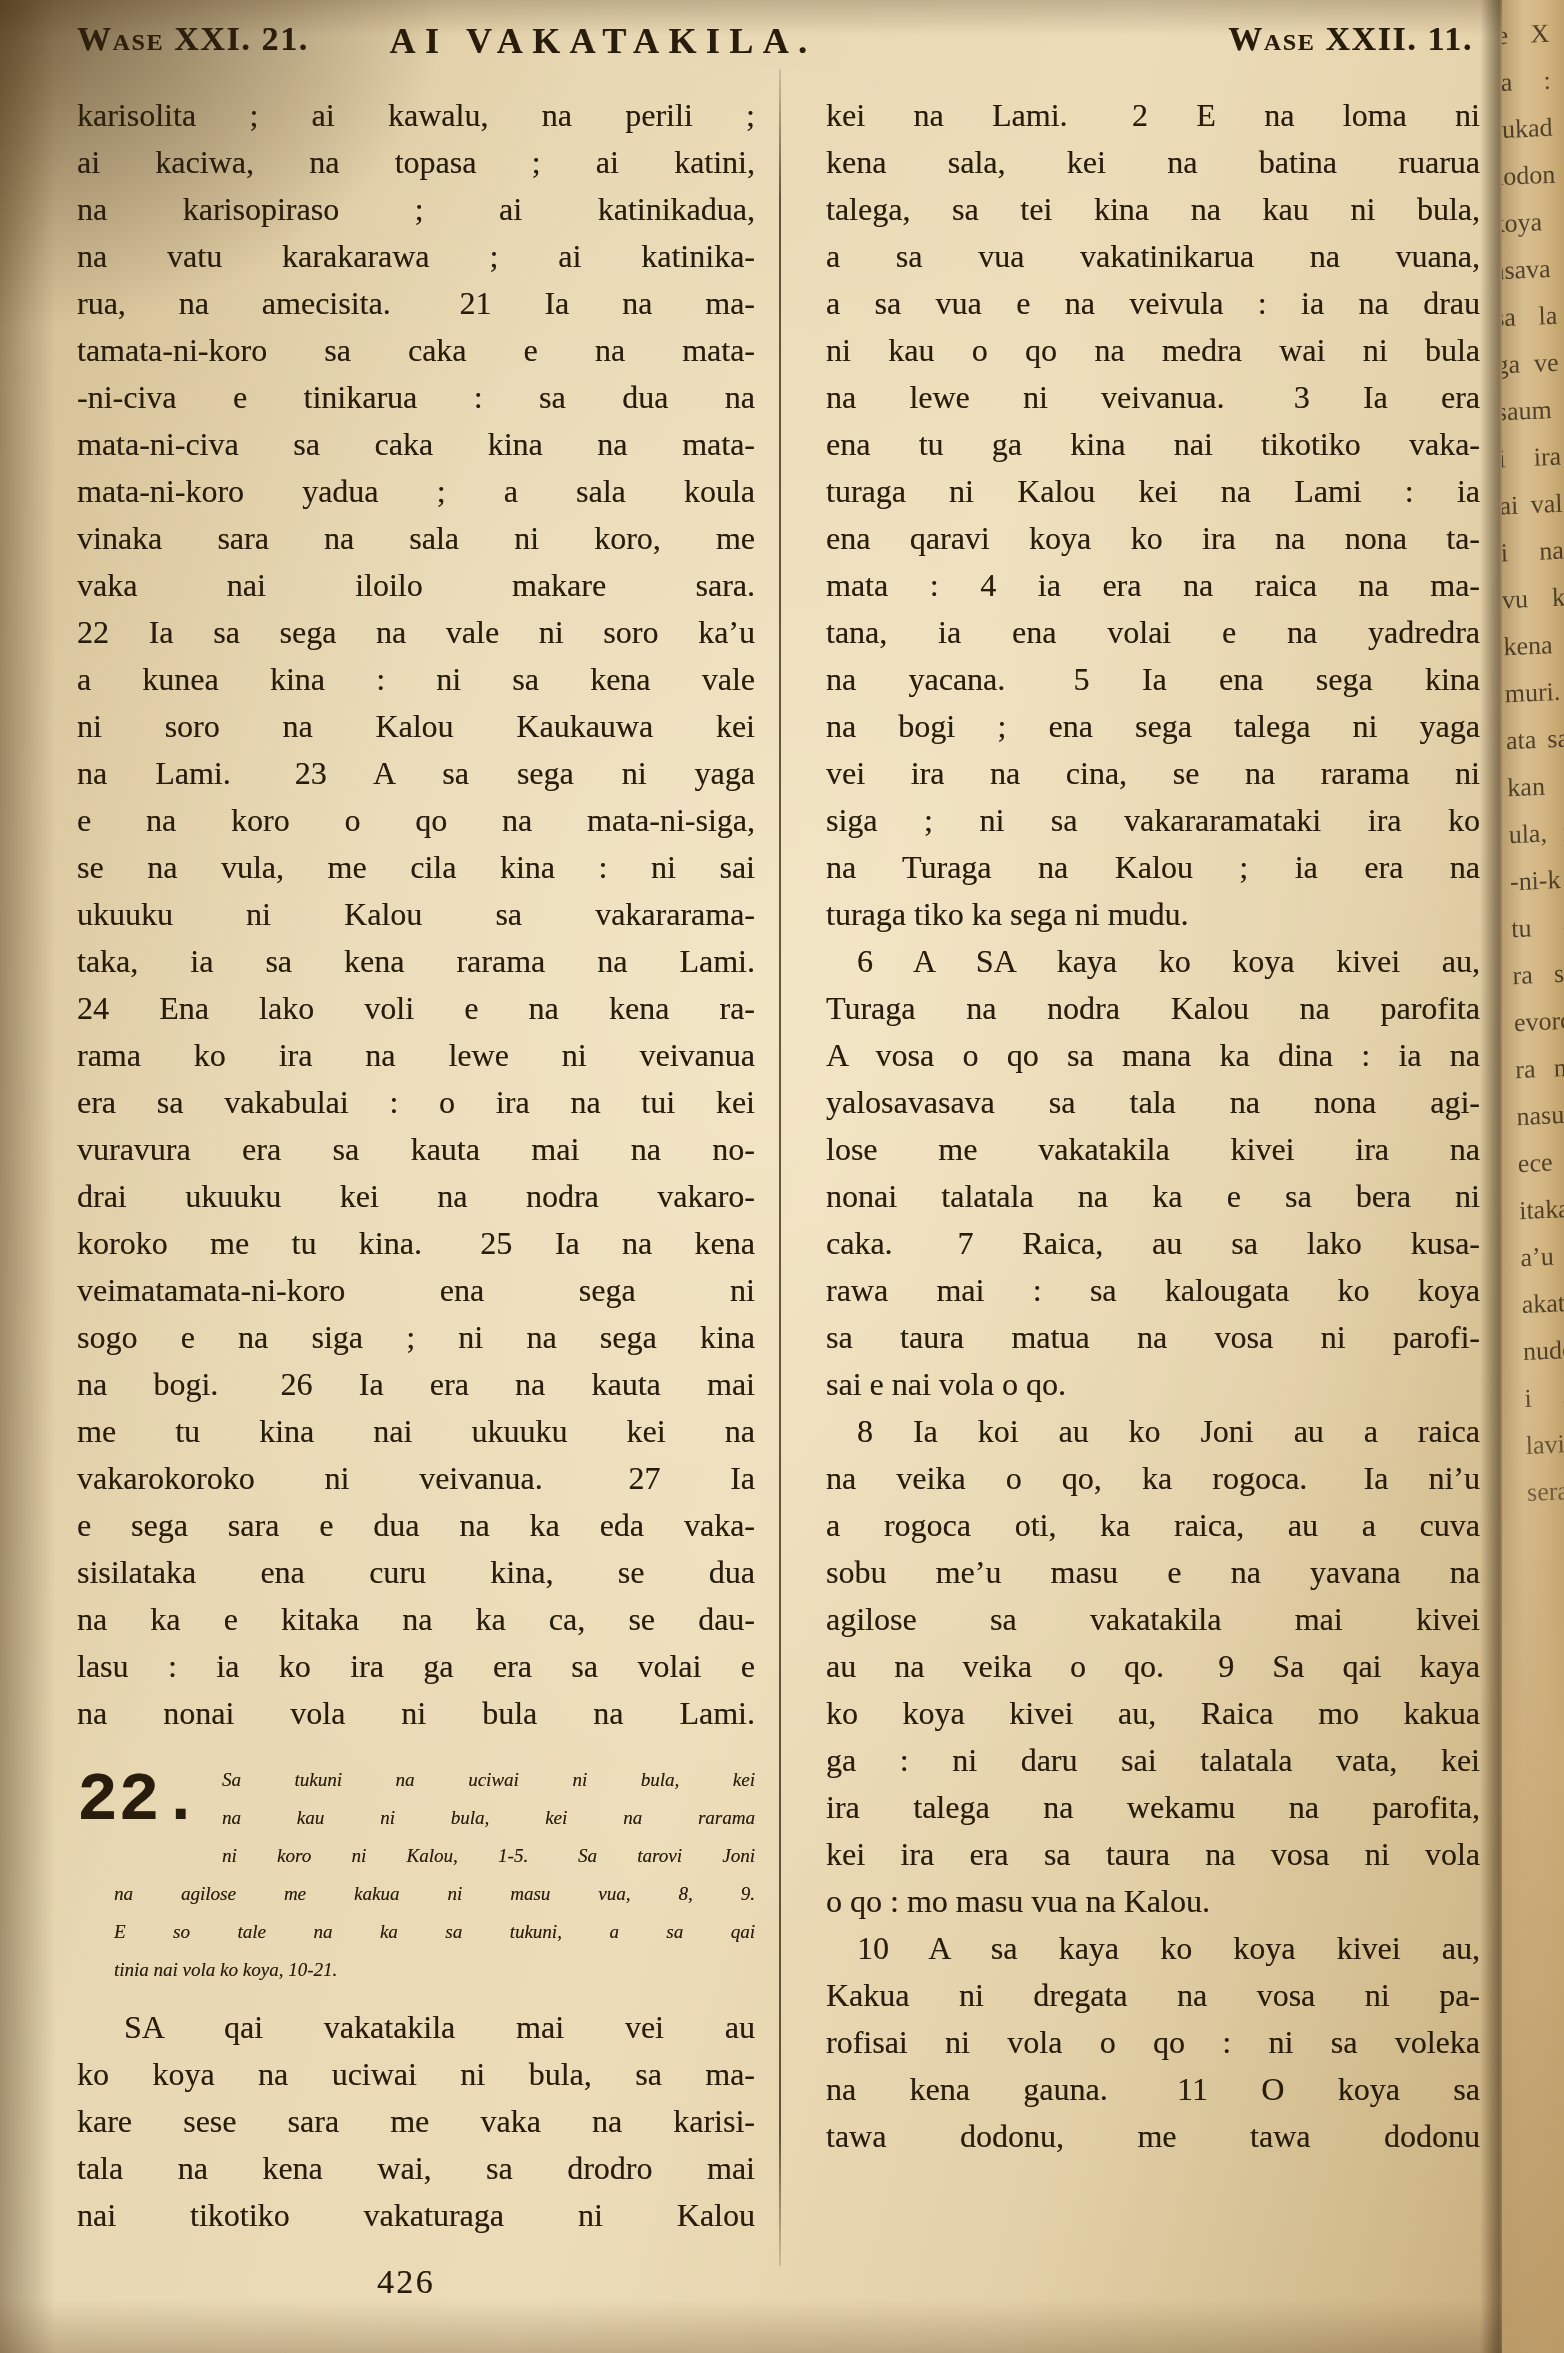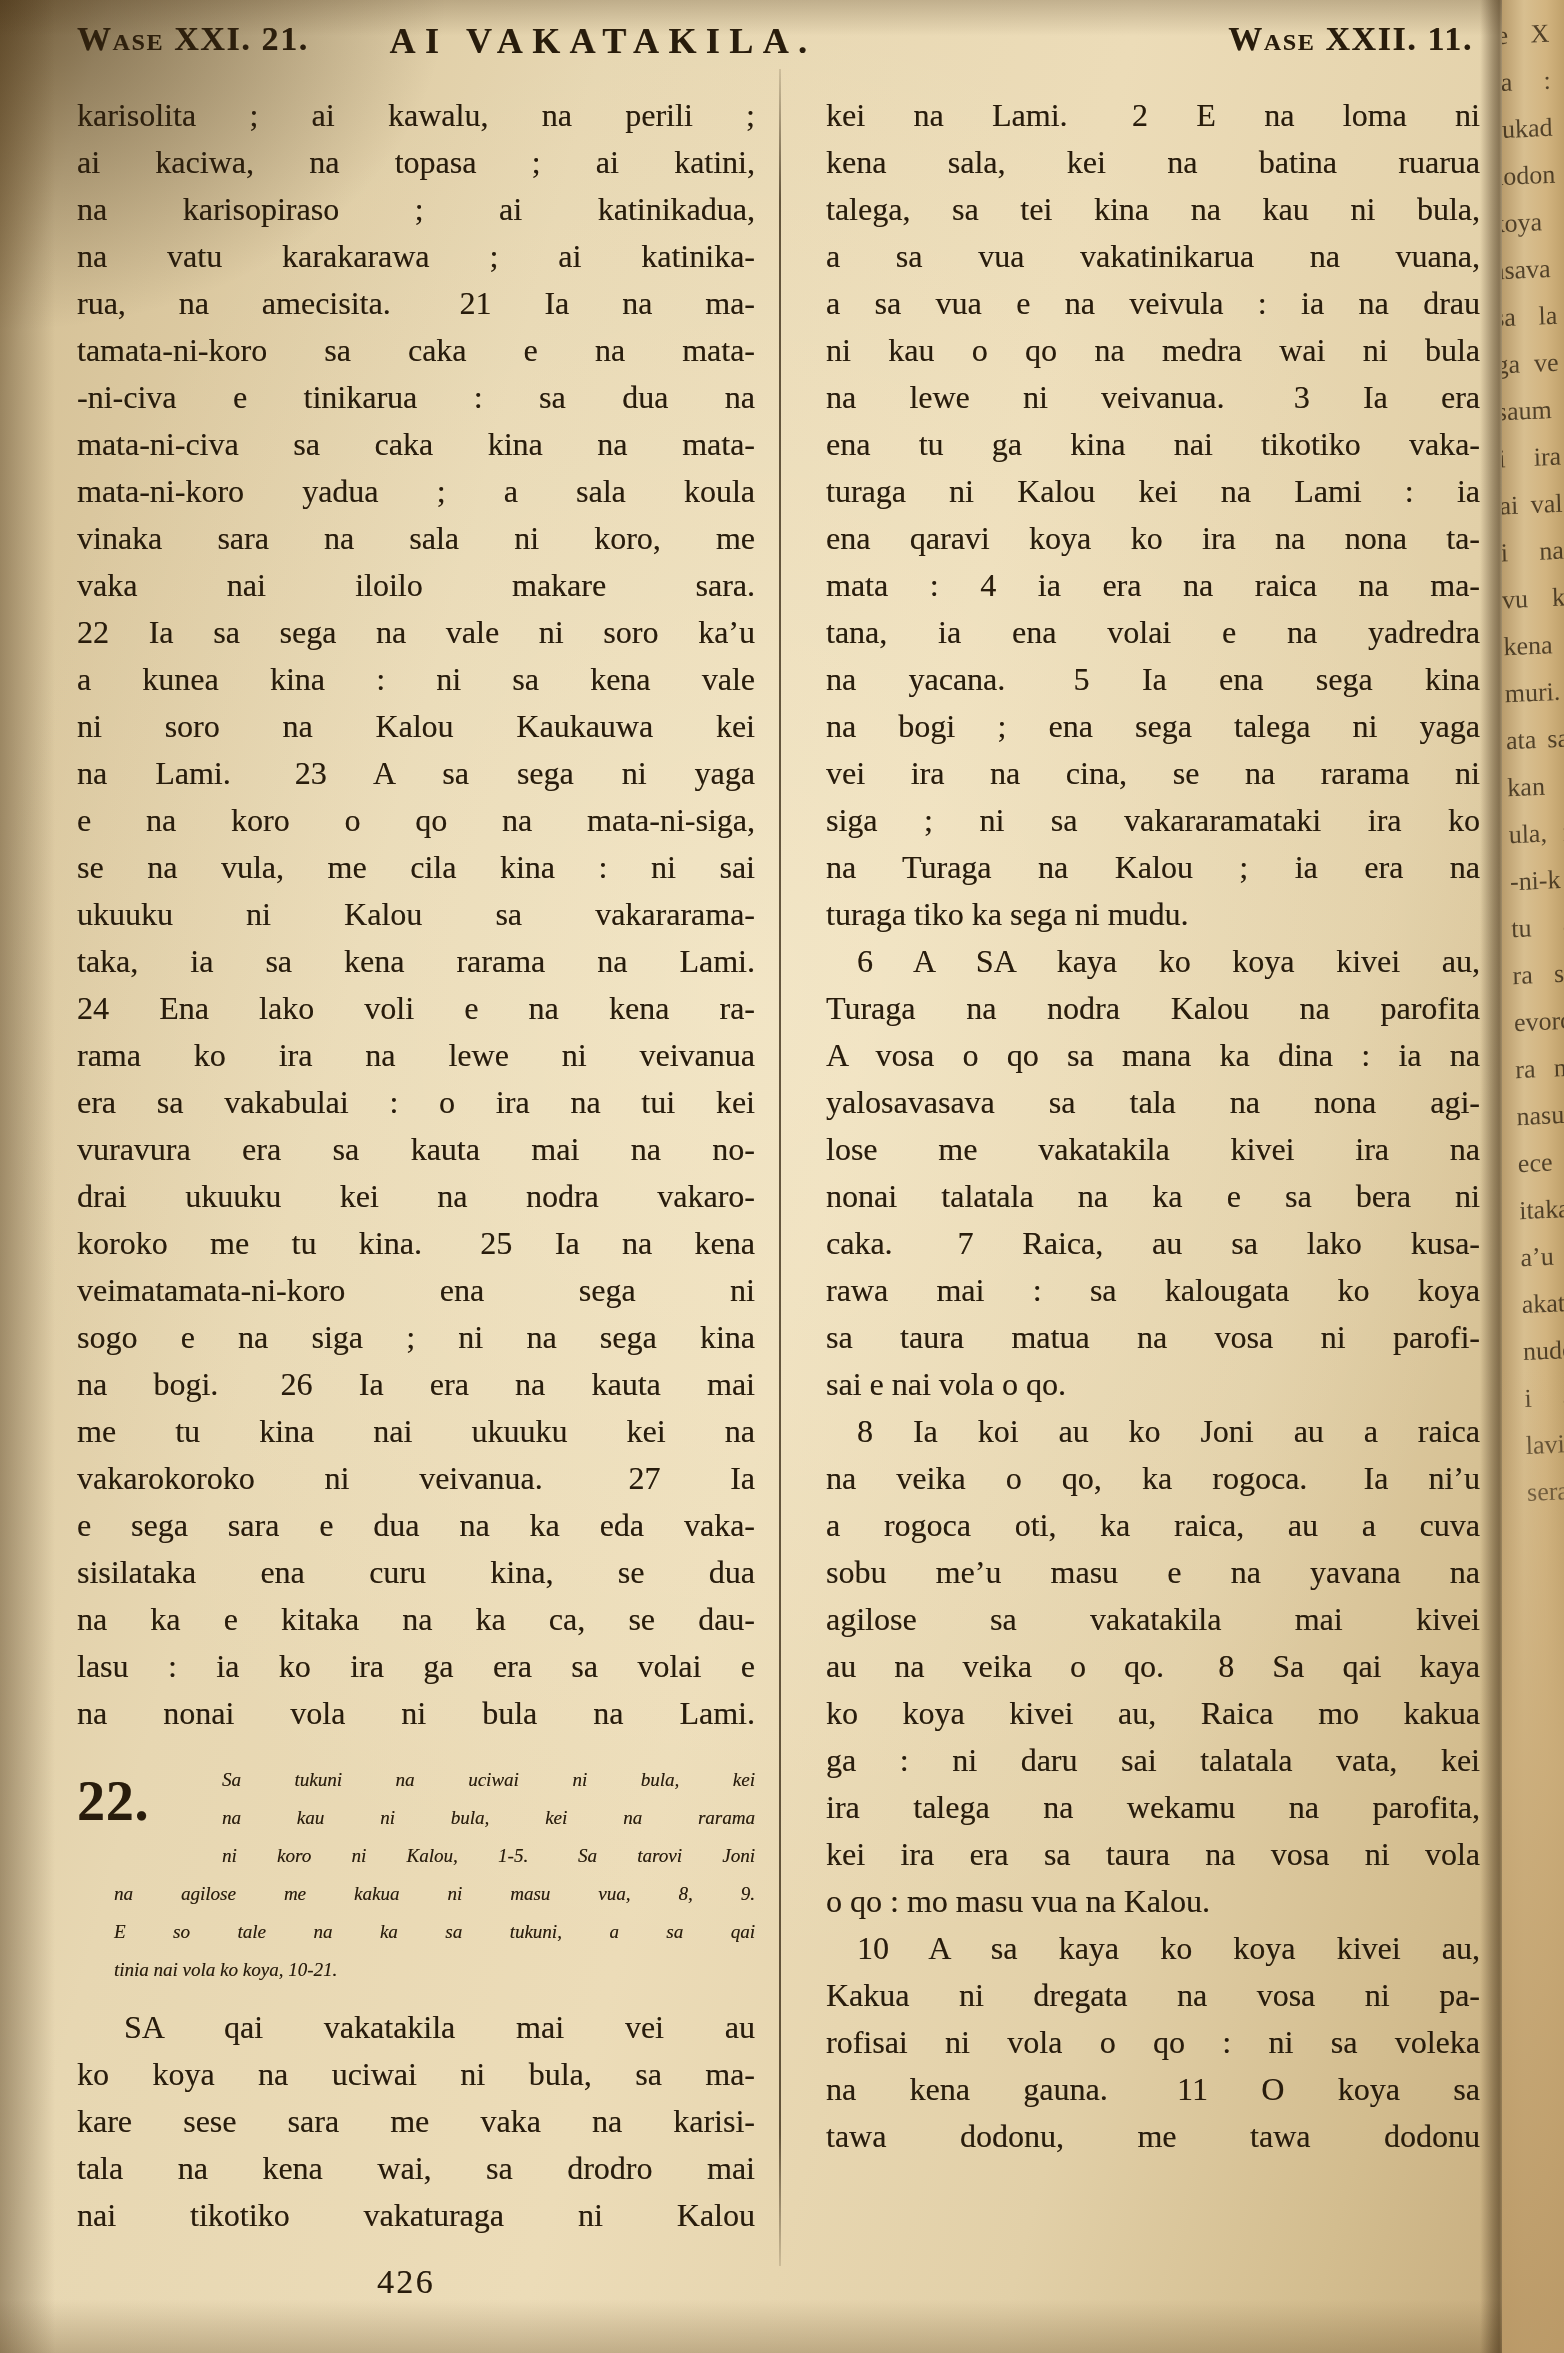--- a/index.html
+++ b/index.html
@@ -51,22 +51,22 @@
   .divider{position:absolute;left:779px;top:69px;width:2.3px;height:2197px;
     background:linear-gradient(to bottom, rgba(52,38,18,.15), rgba(52,38,18,.75) 6%, rgba(52,38,18,.75) 94%, rgba(52,38,18,.15));}
   .line{line-height:47px;text-align:justify;text-align-last:justify;}
   .p-end .line:last-child{text-align-last:left;}
   .para{margin:0;}
   .gap-before{}
   .indent-60 .line:first-child{text-indent:47px;}
   .indent-40 .line:first-child{text-indent:31px;}
   
   .chapter{margin-top:23.5px;margin-bottom:15.6px;overflow:visible;}
-  .chapnum{float:left;width:131px;margin:4.7px 14px 0 0;font-size:56px;line-height:72px;
-    font-weight:bold;letter-spacing:0.8px;color:var(--ink);}
+  .chapnum{float:left;width:131px;margin:4.7px 14px 0 0;font-size:68px;line-height:72px;
+    font-weight:bold;letter-spacing:0.8px;color:var(--ink);font-family:Liberation Mono, monospace;}
   .summary .line{font-style:italic;font-size:19px;line-height:38px;padding-left:37px;
     text-align:justify;text-align-last:justify;}
   .summary .line:last-child{text-align-last:left;}
   .chapter::after{content:"";display:block;clear:both;}
   
   .pagenum{position:absolute;left:67px;width:678px;top:2263px;text-align:center;
     font-size:34px;color:var(--ink);letter-spacing:2.3px;
     text-shadow:0.2px 0.2px 0.5px rgba(40,28,12,.5);}
 </style>
 </head>
@@ -170,21 +170,21 @@
         <div class="line">rawa mai : sa kalougata ko koya</div>
         <div class="line">sa taura matua na vosa ni parofi-</div>
         <div class="line">sai e nai vola o qo.</div>
       </div>
     <div class="para p-end indent-40">
         <div class="line">8 Ia koi au ko Joni au a raica</div>
         <div class="line">na veika o qo, ka rogoca.  Ia ni’u</div>
         <div class="line">a rogoca oti, ka raica, au a cuva</div>
         <div class="line">sobu me’u masu e na yavana na</div>
         <div class="line">agilose sa vakatakila mai kivei</div>
-        <div class="line">au na veika o qo.  8 Sa qai kaya</div>
+        <div class="line">au na veika o qo.  9 Sa qai kaya</div>
         <div class="line">ko koya kivei au, Raica mo kakua</div>
         <div class="line">ga : ni daru sai talatala vata, kei</div>
         <div class="line">ira talega na wekamu na parofita,</div>
         <div class="line">kei ira era sa taura na vosa ni vola</div>
         <div class="line">o qo : mo masu vua na Kalou.</div>
       </div>
     <div class="para indent-40">
         <div class="line">10 A sa kaya ko koya kivei au,</div>
         <div class="line">Kakua ni dregata na vosa ni pa-</div>
         <div class="line">rofisai ni vola o qo : ni sa voleka</div>

